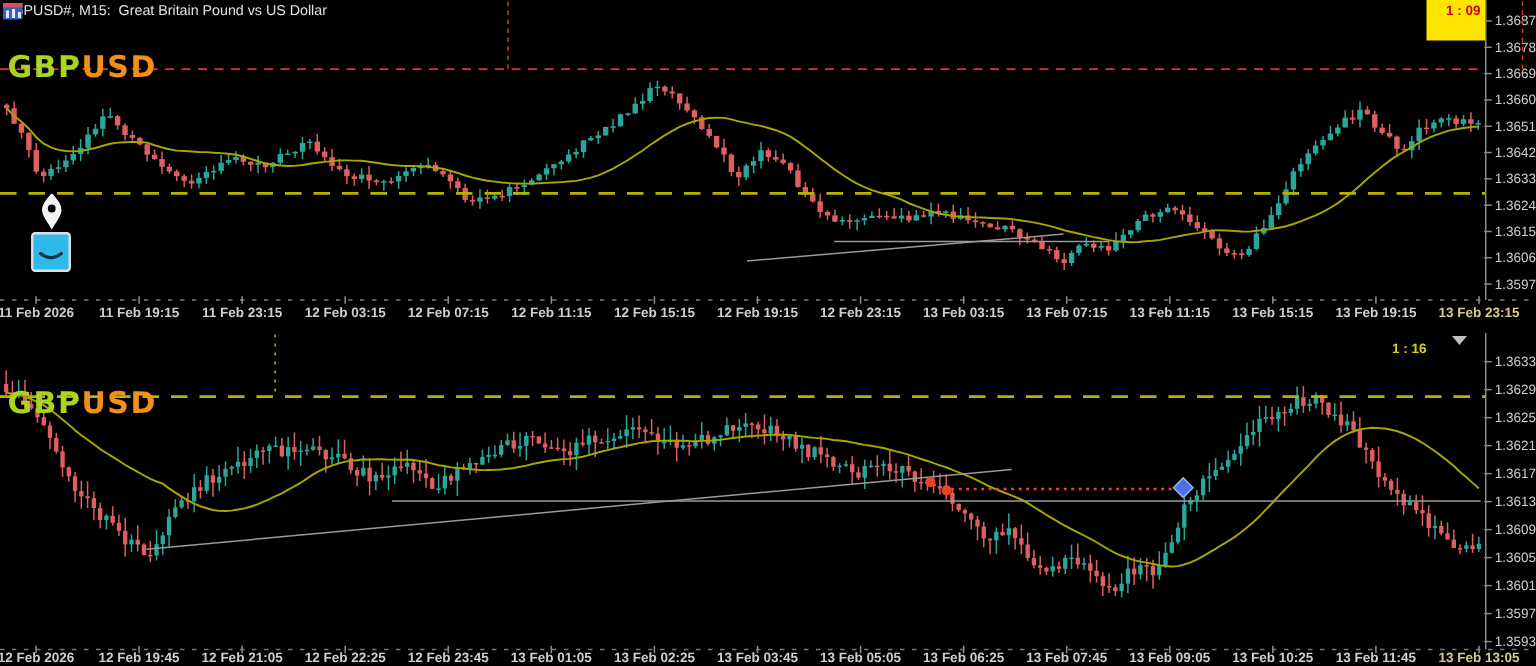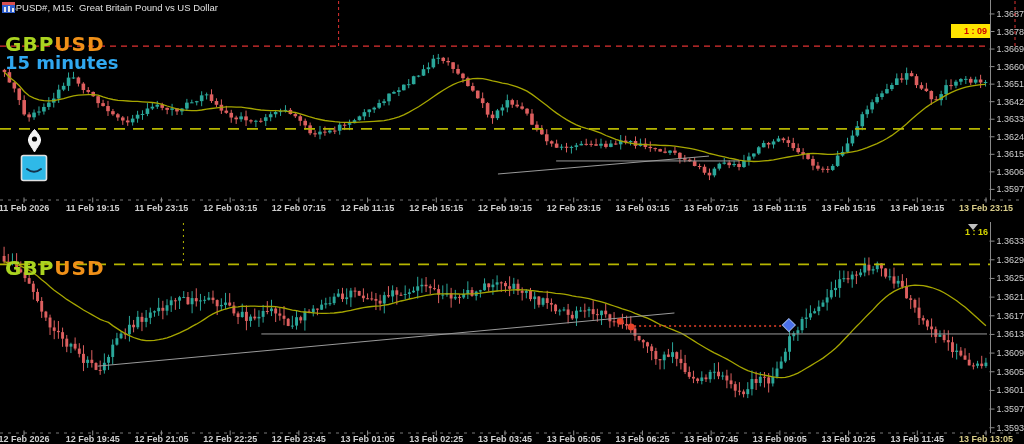--- a/index.html
+++ b/index.html
@@ -8,23 +8,23 @@
   svg{display:block;position:absolute;left:0;}
   svg text{font-family:"Liberation Sans",sans-serif;}
   .titlebar{position:absolute;left:2px;top:1px;height:12px;display:flex;align-items:center;gap:4px;z-index:5;}
   .titlebar .ttext{font-size:9.5px;color:#e2e2e2;white-space:pre;}
   .titlebar2{position:absolute;left:3px;top:224px;font-size:9.5px;color:#e2e2e2;white-space:pre;z-index:5;}
   .wm{position:absolute;left:5px;line-height:1.02;z-index:4;pointer-events:none;}
   .wm-top{top:34px;}
   .wm-bot{top:258px;}
   .wm-symbol{font-size:20px;font-weight:bold;font-family:"DejaVu Sans",sans-serif;letter-spacing:1px;}
   .wm-tf{font-size:18px;font-weight:bold;font-family:"DejaVu Sans",sans-serif;}
-  .badge-top{position:absolute;left:951px;top:0;width:39px;height:14px;box-sizing:border-box;
-             text-align:right;padding:2px 3px 0 0;font-size:9px;font-weight:bold;z-index:6;margin-top:24px;}
-  .badge-bot{position:absolute;left:928px;top:227px;width:60px;text-align:right;
+  .badge-top{position:absolute;left:951px;top:0;width:39px;height:27px;box-sizing:border-box;
+             text-align:right;padding:2px 3px 0 0;font-size:9px;font-weight:bold;z-index:6;}
+  .badge-bot{position:absolute;left:928px;top:227px;width:60px;
              font-size:9px;font-weight:bold;z-index:6;}
   .objicons{position:absolute;left:0;top:0;z-index:4;}
   .obj-pin{position:absolute;left:26px;top:129px;}
   .obj-box{position:absolute;left:20px;top:154px;}
 </style>
 </head>
 <body>
 
 <div class="screen">
 
@@ -1047,21 +1047,20 @@
       <rect x="2" y="5" width="2" height="5" fill="#e8e8e8"></rect>
       <rect x="6" y="4" width="2" height="6" fill="#e8e8e8"></rect>
       <rect x="10" y="6" width="2" height="4" fill="#e8e8e8"></rect>
     </svg>
     <span class="ttext">GBPUSD#, M15:  Great Britain Pound vs US Dollar</span>
   </div>
 
 
   <div class="wm wm-top">
     <div class="wm-symbol"><span id="wm0b" style="color: rgb(170, 212, 32);">GBP</span><span id="wm0q" style="color: rgb(240, 144, 24);">USD</span></div>
-    <div class="wm-tf" id="wm0t" style="color: rgb(48, 168, 240);">15 minutes</div>
   </div>
   <div class="wm wm-bot">
     <div class="wm-symbol"><span id="wm1b" style="color: rgb(170, 212, 32);">GBP</span><span id="wm1q" style="color: rgb(240, 144, 24);">USD</span></div>
   </div>
 
   <div class="badge-top" id="badge0" style="background: rgb(255, 228, 0); color: rgb(207, 0, 0);">1 : 09</div>
   <div class="badge-bot" id="badge1" style="color: rgb(214, 214, 0);">1 : 16</div>
 
   <div class="objicons">
     <svg class="obj-pin" width="17" height="24">

